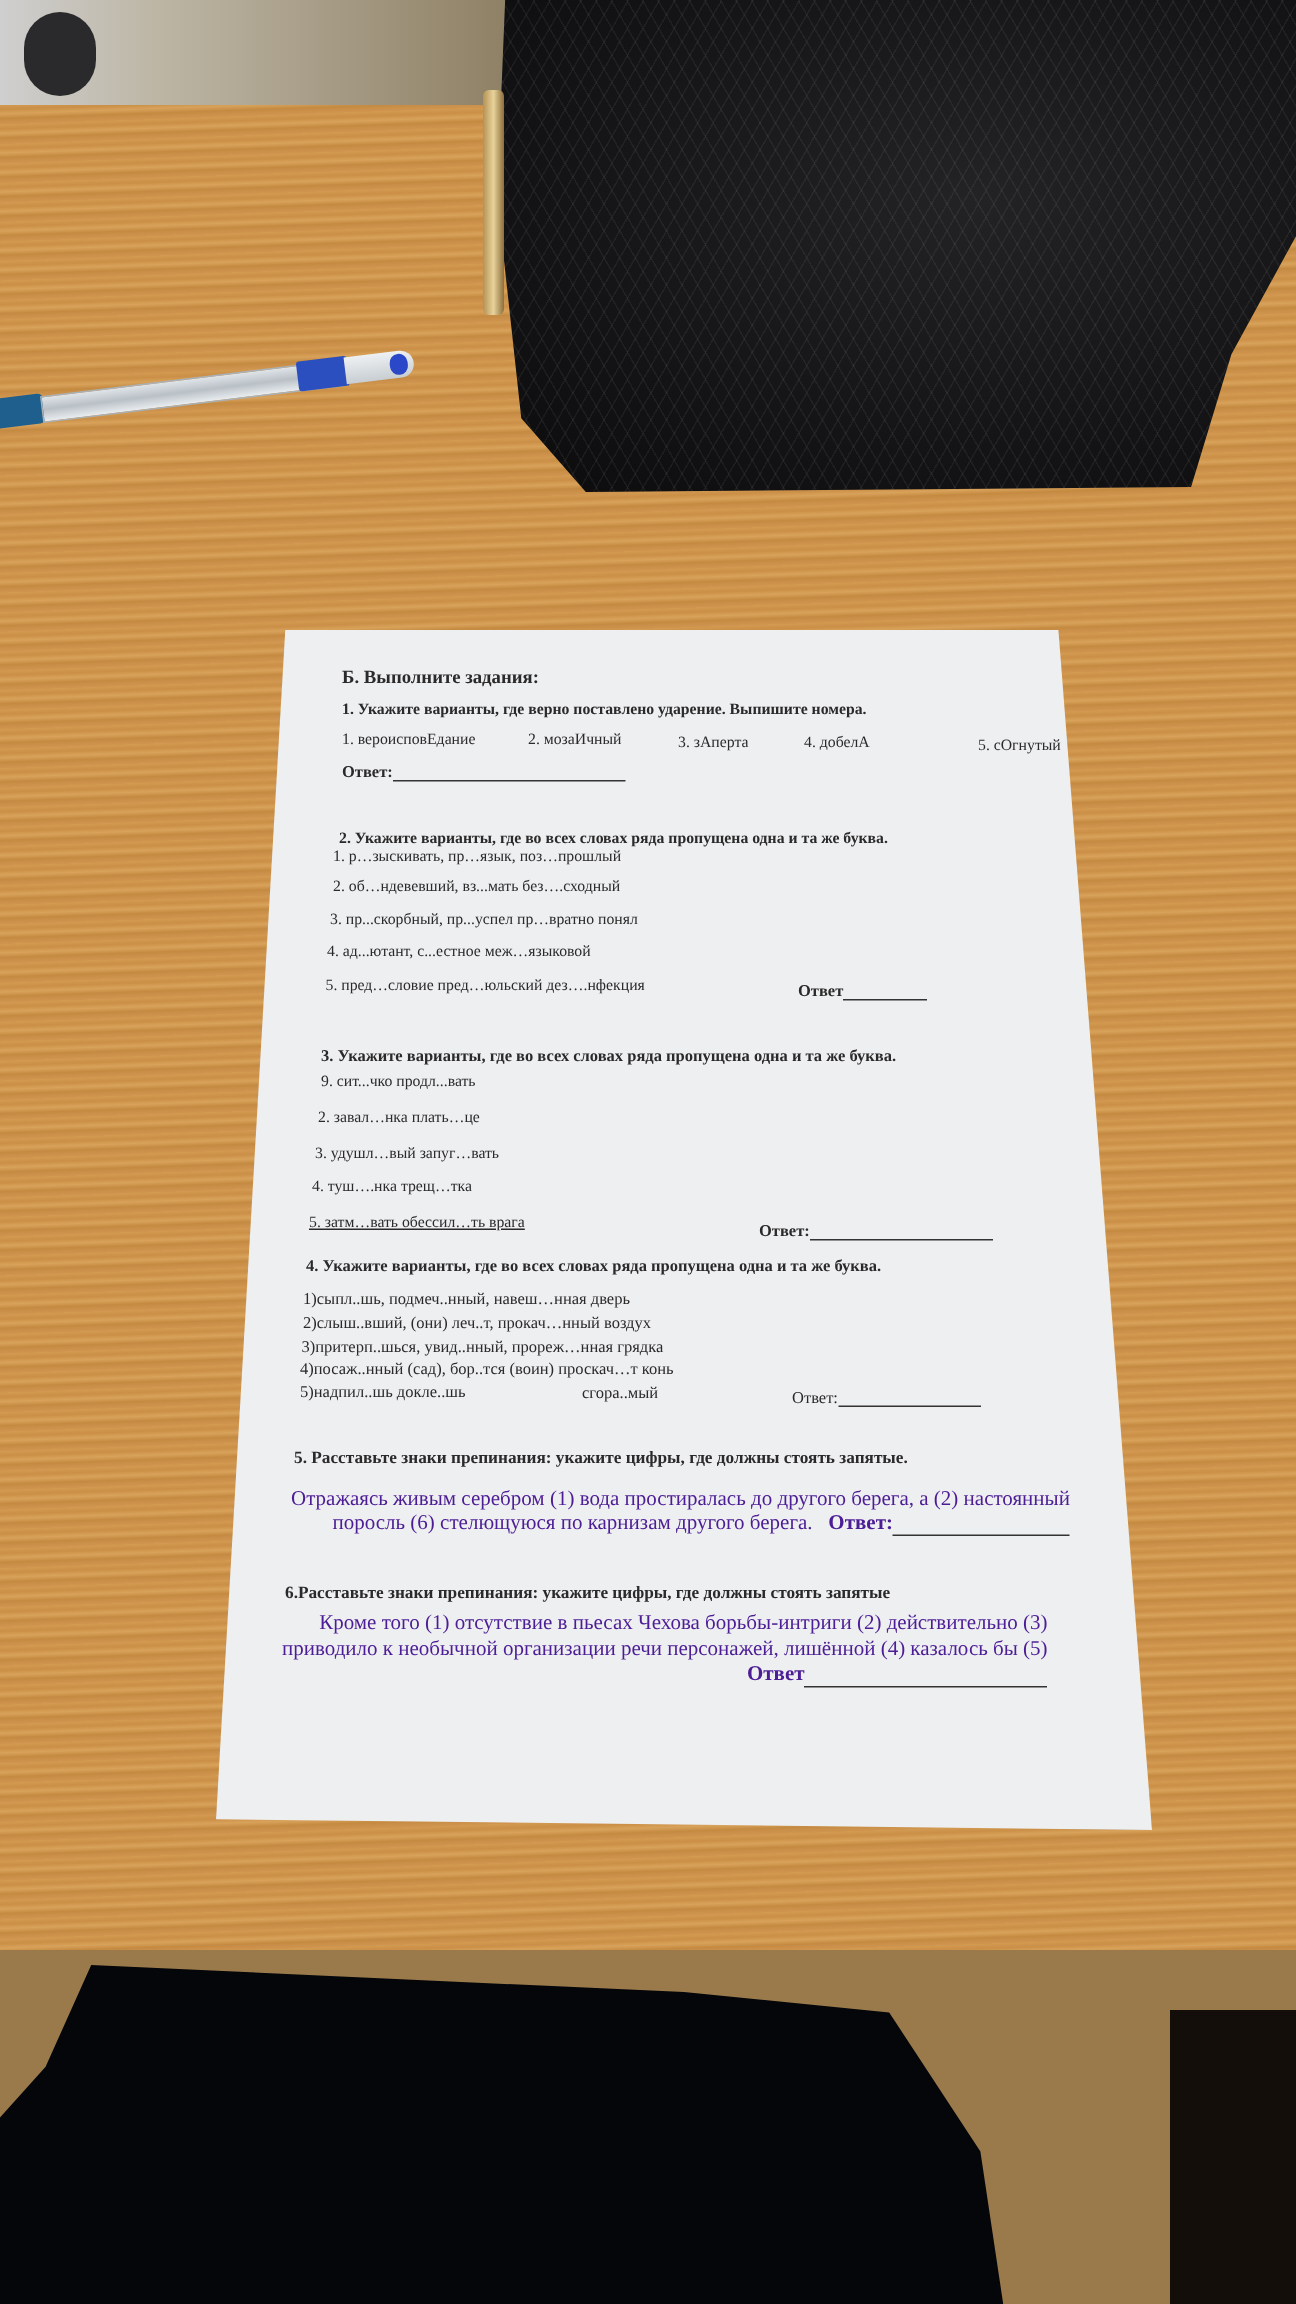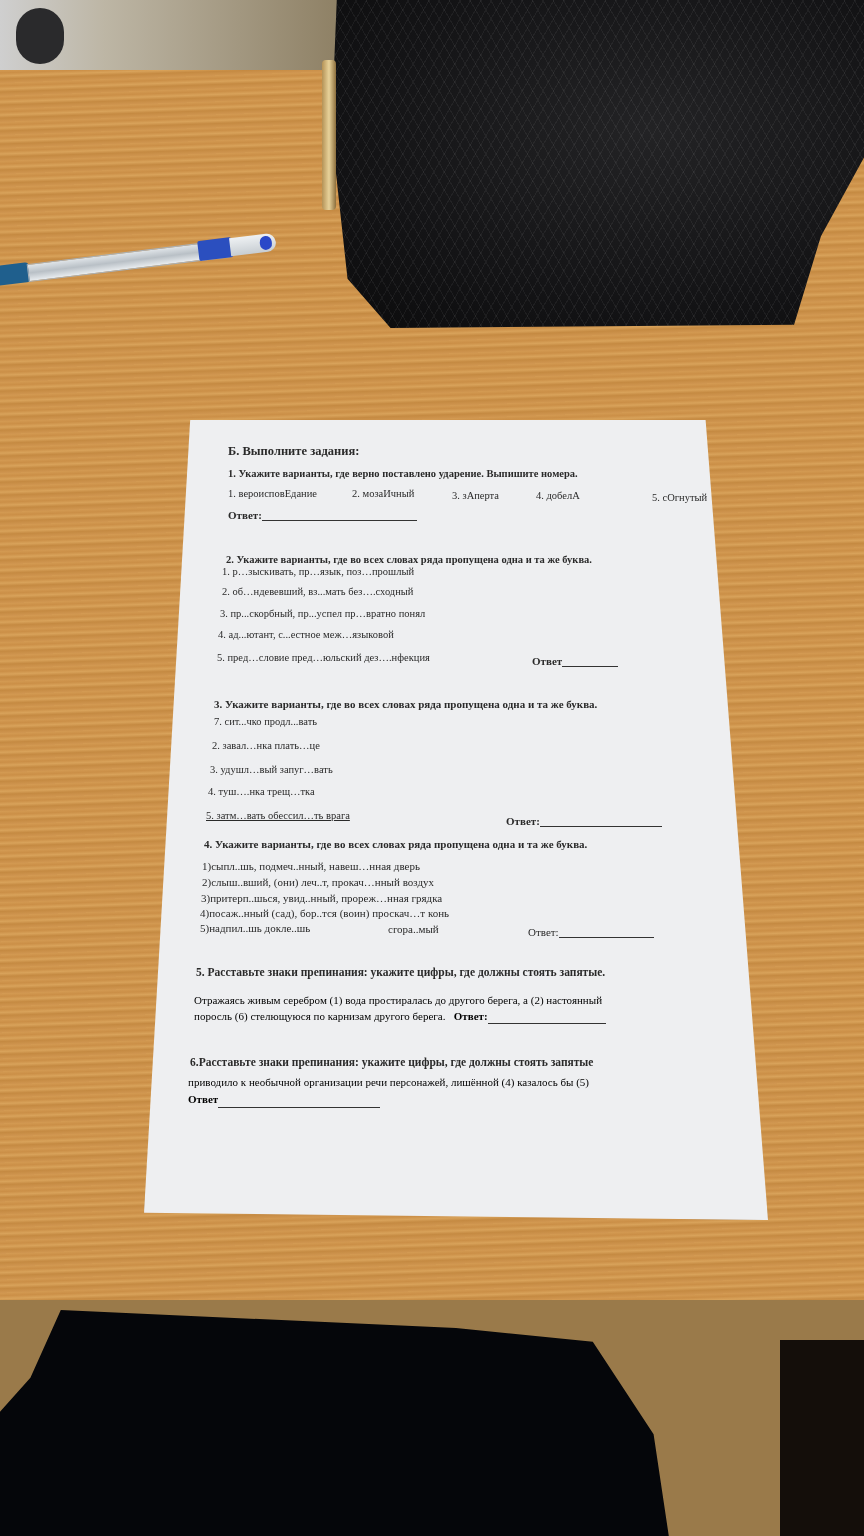--- a/index.html
+++ b/index.html
@@ -20,21 +20,21 @@
   .pen-tip{position:absolute;left:282px;top:3px;width:12px;height:14px;background:#2a48c8;border-radius:6px;}
   .shadow-bottom{position:absolute;left:0;top:1300px;width:864px;height:236px;background:#9a7a4a;}
   .person{position:absolute;left:0;top:1310px;width:760px;height:226px;background:#05060a;clip-path:polygon(8% 0,60% 8%,78% 14%,86% 55%,88% 100%,0 100%,0 45%,4% 30%);}
   .person2{position:absolute;left:780px;top:1340px;width:84px;height:196px;background:#140e0a;}
   .paper{position:absolute;left:144px;top:420px;width:624px;height:800px;background:#eeeff1;
     clip-path:polygon(7.4% 0,90% 0,100% 100%,0 99.1%);box-shadow:0 2px 6px rgba(0,0,0,.3);}
   .sheet{position:absolute;left:0;top:0;width:864px;height:1536px;color:#2a2a2a;}
   .t{position:absolute;white-space:nowrap;font-size:11px;}
   .b{font-weight:bold;}
   .line{display:inline-block;border-bottom:1px solid #333;vertical-align:bottom;}
-  .para{position:absolute;font-size:11px;line-height:16px;color:#000000;}
+  .para{position:absolute;font-size:14px;line-height:16px;color:#4c1d95;text-align:right;}
 </style>
 </head>
 <body>
 
 <div class="wall">
   <div class="knob"></div>
 </div>
 <div class="desk"></div>
 
 <div class="bag">
@@ -69,21 +69,21 @@
 
   <div class="t b" style="left:226px;top:554px;font-size:10.5px;">2. Укажите варианты, где во всех словах ряда пропущена одна и та же буква.</div>
   <div class="t" style="left:222px;top:566px;font-size:10.5px;">1. р…зыскивать,    пр…язык,  поз…прошлый</div>
   <div class="t" style="left:222px;top:586px;font-size:10.5px;">2. об…ндевевший, вз...мать    без….сходный</div>
   <div class="t" style="left:220px;top:608px;font-size:10.5px;">3. пр...скорбный, пр...успел   пр…вратно понял</div>
   <div class="t" style="left:218px;top:629px;font-size:10.5px;text-align:center;">4. ад...ютант, с...естное     меж…языковой</div>
   <div class="t" style="left:217px;top:652px;font-size:10.5px;">5. пред…словие   пред…юльский  дез….нфекция</div>
   <div class="t b" style="left:532px;top:654px;font-size:11px;"><span>Ответ</span><span class="line" style="width:56px;height:12px;"></span></div>
 
   <div class="t b" style="left:214px;top:698px;font-size:11px;">3. Укажите варианты, где во всех словах  ряда пропущена одна и та же буква.</div>
-  <div class="t" style="left:214px;top:716px;font-size:10.5px;">7. сит...чко        продл...вать</div>
+  <div class="t" style="left:214px;top:716px;font-size:10.5px;">9. сит...чко        продл...вать</div>
   <div class="t" style="left:212px;top:740px;font-size:10.5px;">2. завал…нка   плать…це</div>
   <div class="t" style="left:210px;top:764px;font-size:10.5px;">3. удушл…вый    запуг…вать</div>
   <div class="t" style="left:208px;top:786px;font-size:10.5px;">4.  туш….нка    трещ…тка</div>
   <div class="t" style="left:206px;top:810px;font-size:10.5px;text-decoration:underline;">5. затм…вать   обессил…ть врага</div>
   <div class="t b" style="left:506px;top:814px;font-size:11px;"><span>Ответ:</span><span class="line" style="width:122px;height:12px;"></span></div>
 
   <div class="t b" style="left:204px;top:838px;font-size:11px;">4. Укажите варианты, где во всех словах  ряда пропущена одна и та же буква.</div>
   <div class="t" style="left:202px;top:860px;font-size:11px;">1)сыпл..шь, подмеч..нный,  навеш…нная дверь</div>
   <div class="t" style="left:202px;top:876px;font-size:11px;">2)слыш..вший, (они) леч..т,  прокач…нный воздух</div>
   <div class="t" style="left:201px;top:892px;font-size:11px;">3)притерп..шься, увид..нный,  прореж…нная грядка</div>
@@ -93,16 +93,17 @@
   <div class="t" style="left:528px;top:925px;font-size:11px;"><span>Ответ:</span><span class="line" style="width:95px;height:12px;"></span></div>
 
   <div class="t b" style="left:196px;top:966px;font-size:11.5px;">5. Расставьте знаки препинания: укажите цифры, где  должны стоять запятые.</div>
   <div class="para" style="left:194px;top:992px;">
     <div>Отражаясь живым серебром (1) вода простиралась до другого берега, а (2) настоянный</div>
     <div><span>поросль (6) стелющуюся по карнизам другого берега.</span>&nbsp;&nbsp;&nbsp;<b>Ответ:</b><span class="line" style="width:118px;height:12px;"></span></div>
   </div>
 
   <div class="t b" style="left:190px;top:1056px;font-size:11.5px;">6.Расставьте знаки препинания: укажите цифры, где  должны стоять запятые</div>
   <div class="para" style="left:188px;top:1074px;line-height:17px;">
+    <div>Кроме того (1) отсутствие в пьесах Чехова борьбы-интриги (2) действительно (3)</div>
     <div>приводило к необычной организации речи персонажей, лишённой (4) казалось бы (5)</div>
     <div><b>Ответ</b><span class="line" style="width:162px;height:12px;"></span></div>
   </div>
 </div>
 
 </body></html>

